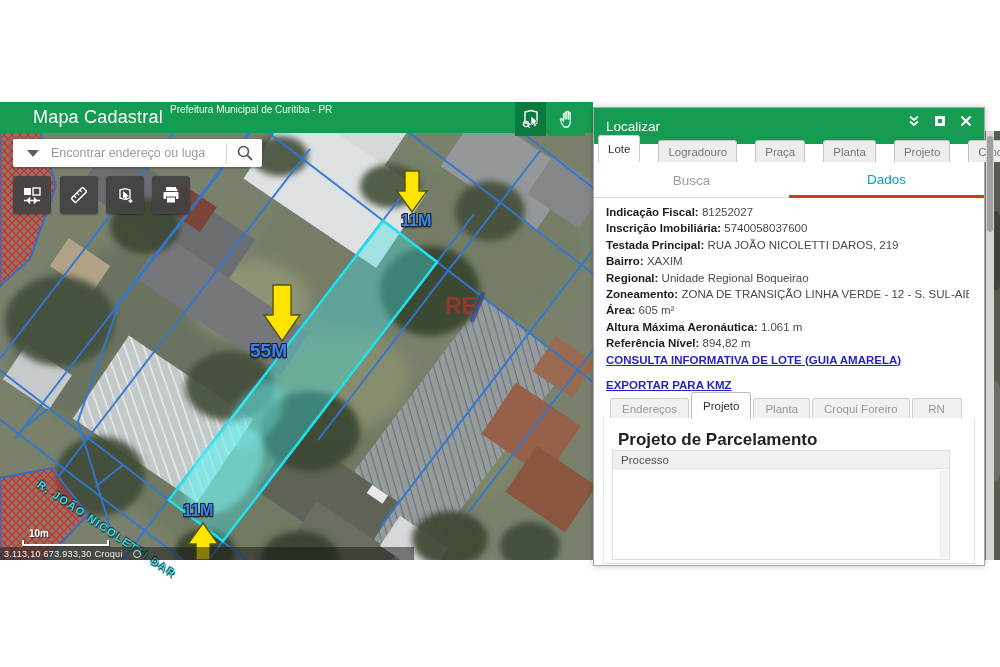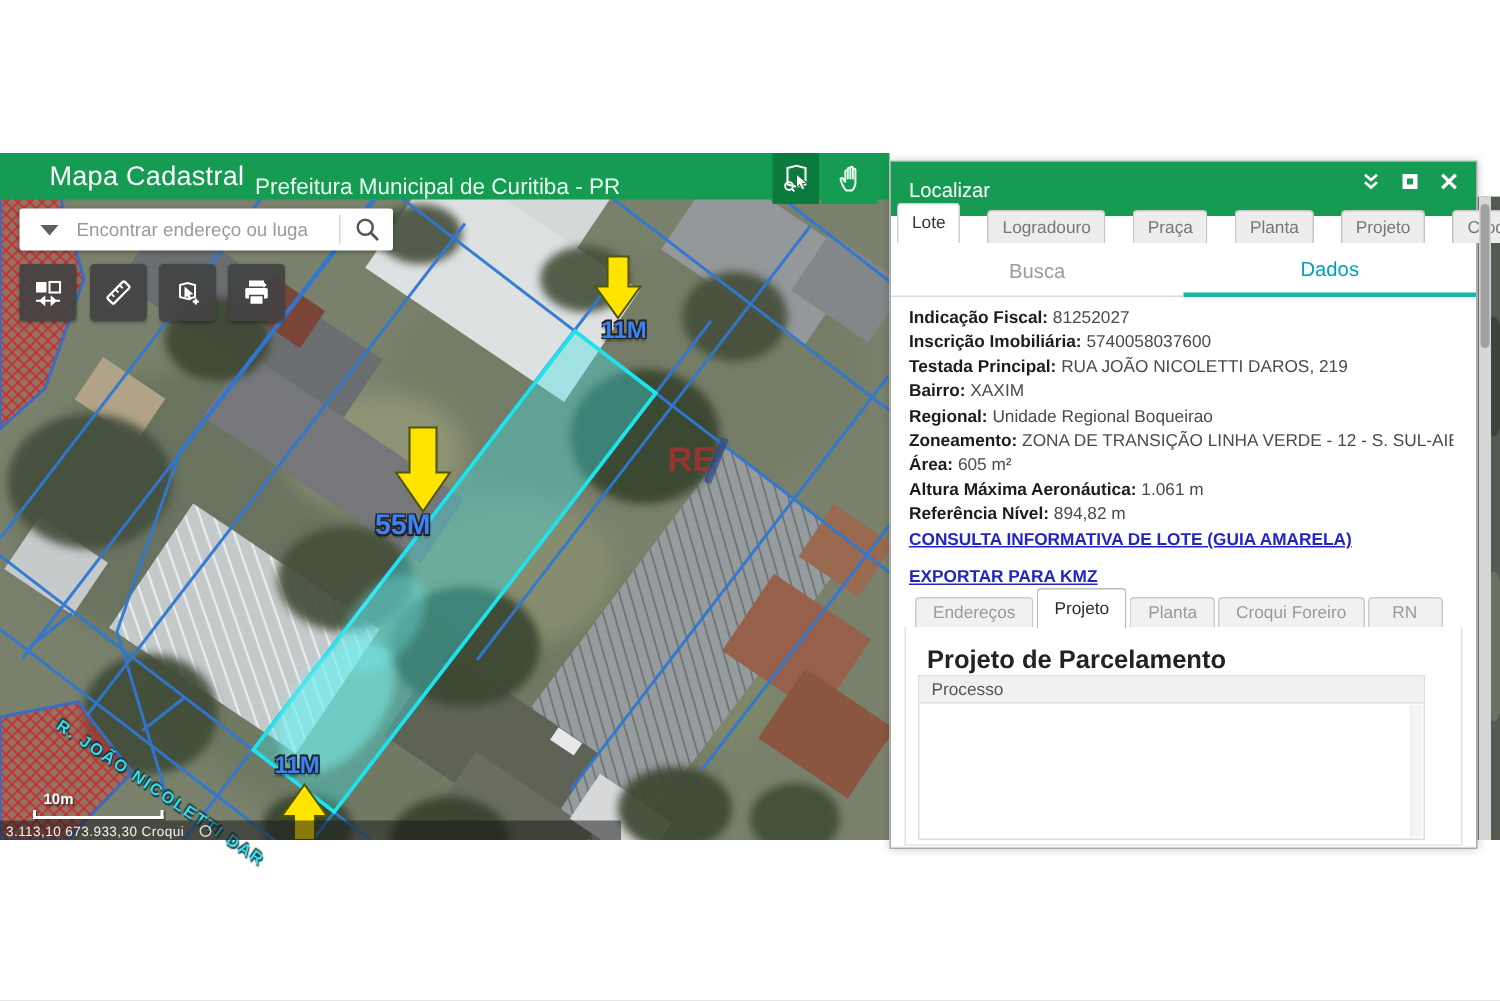--- a/index.html
+++ b/index.html
@@ -5,21 +5,21 @@
   html,body{margin:0;padding:0;background:#fff;}
   *{box-sizing:border-box;font-family:"Liberation Sans",sans-serif;}
   .page{position:relative;width:1000px;height:667px;background:#fff;overflow:hidden;}
 
   
   .map-svg{position:absolute;left:0;top:131px;width:1000px;height:429px;display:block;}
 
   
   .app-bar{position:absolute;left:0;top:102px;width:593px;height:31px;background:#169b52;color:#fff;display:flex;align-items:center;z-index:30;}
   .app-title{font-size:18px;font-weight:400;margin-left:33px;letter-spacing:.2px;}
-  .app-subtitle{position:absolute;left:170px;top:14px;font-size:15px;font-weight:400;color:#eafff2;}
+  .app-subtitle{position:absolute;left:170px;top:2px;font-size:10px;font-weight:400;color:#eafff2;}
   .bar-btn{position:absolute;top:102px;height:34px;display:flex;align-items:center;justify-content:center;z-index:31;cursor:pointer;}
   .bar-btn.identify{left:515px;width:31px;background:#0b7a3d;}
   .bar-btn.pan{left:548px;width:37px;background:#169b52;}
 
   
   .search-box{position:absolute;left:13px;top:139px;width:249px;height:28px;background:#fff;border-radius:2px;box-shadow:0 1px 3px rgba(0,0,0,.35);display:flex;align-items:center;z-index:30;}
   .search-caret{width:0;height:0;border-left:6px solid transparent;border-right:6px solid transparent;border-top:7px solid #5d5d5d;margin:0 10px 0 14px;cursor:pointer;}
   .search-input{flex:1;border:none;outline:none;font-size:12.5px;color:#555;min-width:0;background:transparent;}
   .search-input::placeholder{color:#9a9a9a;}
   .search-divider{width:1px;height:20px;background:#d8d8d8;}
@@ -49,21 +49,21 @@
   .panel-title{font-size:13.5px;margin-left:12px;font-weight:400;}
   .ph-btn{position:absolute;top:4px;width:20px;height:18px;display:flex;align-items:center;justify-content:center;cursor:pointer;}
   .ph-collapse{right:60px;} .ph-max{right:34px;} .ph-close{right:8px;}
 
   .tabs{position:absolute;left:4px;right:3px;top:27px;height:27px;display:flex;align-items:flex-end;gap:18px;}
   .tab{background:#ededed;border:1px solid #c6c6c6;border-bottom:none;border-radius:3px 3px 0 0;color:#777;font-size:11.5px;padding:0 9px;height:22px;line-height:22px;cursor:pointer;white-space:nowrap;}
   .tab.active{background:#fff;color:#333;height:27px;line-height:26px;border-color:#cfcfcf;}
 
   .subtabs{position:absolute;left:0;right:0;top:56px;height:34px;display:flex;}
   .subtab{width:50%;display:flex;align-items:center;justify-content:center;font-size:13.5px;cursor:pointer;border-bottom:1px solid #d9d9d9;color:#9b9b9b;}
-  .subtab.active{color:#00a3ba;border-bottom:3px solid #14b8a6;}
+  .subtab.active{color:#00a3ba;border-bottom:3px solid #c2410c;}
 
   .fields{position:absolute;left:12px;right:15px;top:96px;}
   .frow{font-size:11.5px;line-height:16.4px;color:#4a4a4a;white-space:nowrap;overflow:hidden;}
   .frow b{color:#1c1c1c;}
   .plink{display:block;font-size:11.5px;line-height:16.4px;font-weight:700;color:#2424c4;text-decoration:underline;cursor:pointer;white-space:nowrap;}
   .plink.export{margin-top:9px;}
 
   .lower-tabs{position:absolute;left:16px;right:10px;top:284px;height:27px;display:flex;align-items:flex-end;gap:2px;}
   .ltab{background:#f1f1f1;border:1px solid #ccc;border-bottom:none;border-radius:3px 3px 0 0;color:#999;font-size:11.5px;padding:0 11px;height:21px;line-height:21px;cursor:pointer;white-space:nowrap;}
   .ltab.active{background:#fff;color:#2c2c2c;height:27px;line-height:26px;border-color:#bbb;position:relative;z-index:2;}

